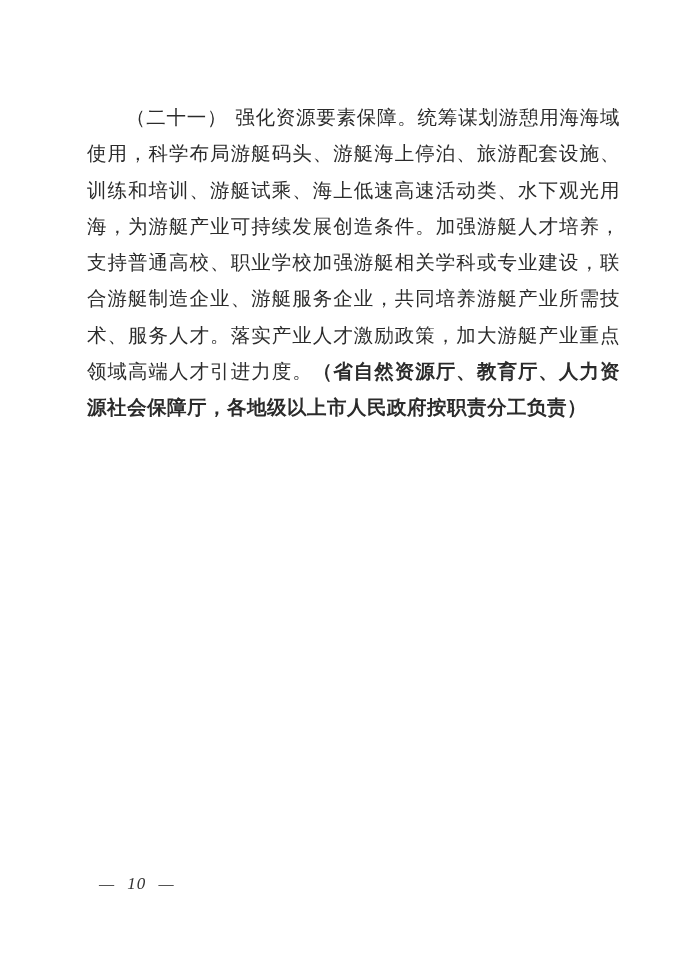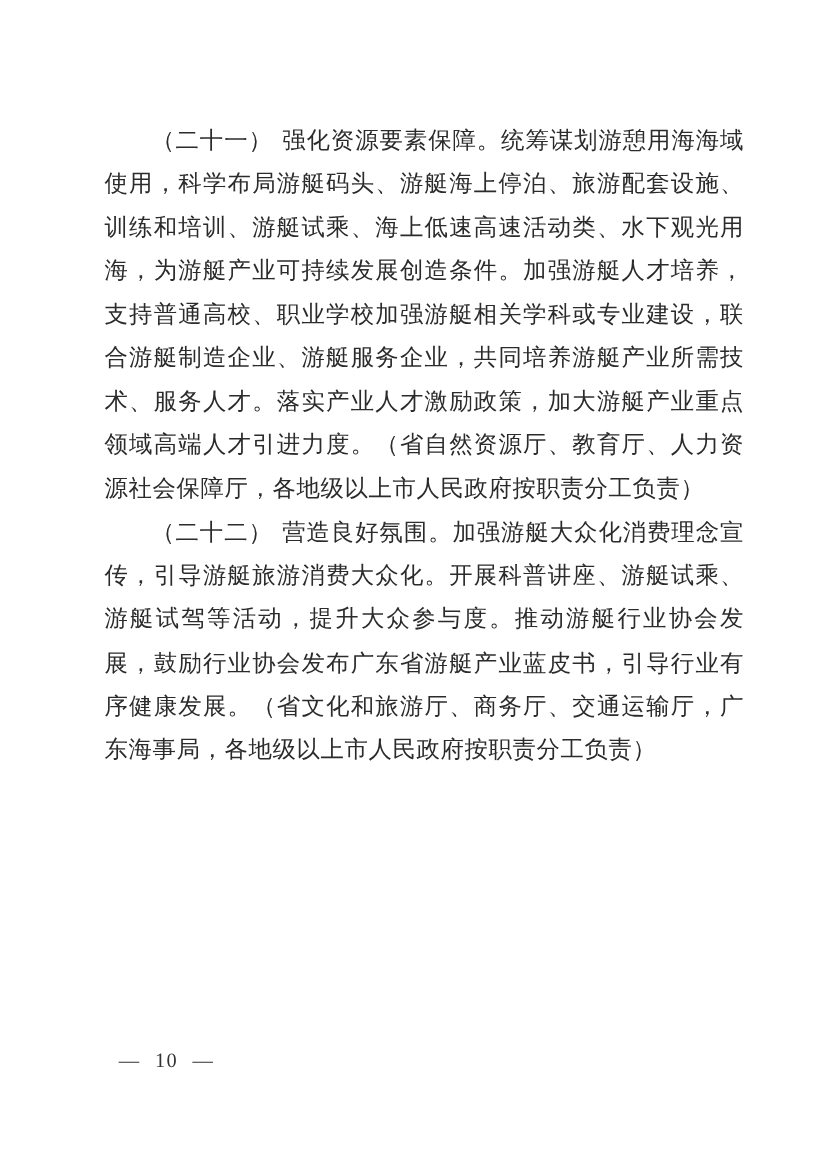--- a/index.html
+++ b/index.html
@@ -30,39 +30,39 @@
     text-indent: 2em;
     letter-spacing: 0.5px;
   }
   .clause-num {
     margin-right: 0.4em;
   }
   .clause-title {
     font-weight: normal;
   }
   .clause-resp {
-    font-weight: normal;
+    font-weight: bold;
     margin-top: 39px;
   }
   .pagenum {
     position: absolute;
     left: 99px; top: 874px;
     font-size: 17px;
     color: #333333;
     word-spacing: 7px;
     letter-spacing: 1px;
+    font-style: italic;
   }
 </style>
 </head>
 <body>
 
 <div class="page">
   <main class="content">
 
     <p class="para"><span class="clause-num">（二十一）</span><span class="clause-title">强化资源要素保障。</span><span class="clause-body">统筹谋划游憩用海海域使用，科学布局游艇码头、游艇海上停泊、旅游配套设施、训练和培训、游艇试乘、海上低速高速活动类、水下观光用海，为游艇产业可持续发展创造条件。加强游艇人才培养，支持普通高校、职业学校加强游艇相关学科或专业建设，联合游艇制造企业、游艇服务企业，共同培养游艇产业所需技术、服务人才。落实产业人才激励政策，加大游艇产业重点领域高端人才引进力度。</span><span class="clause-resp">（省自然资源厅、教育厅、人力资源社会保障厅，各地级以上市人民政府按职责分工负责）</span></p>
 
-    <p class="para"><span class="clause-num">（二十二）</span><span class="clause-title">营造良好氛围。</span><span class="clause-body">加强游艇大众化消费理念宣传，引导游艇旅游消费大众化。开展科普讲座、游艇试乘、游艇试驾等活动，提升大众参与度。推动游艇行业协会发展，鼓励行业协会发布广东省游艇产业蓝皮书，引导行业有序健康发展。</span><span class="clause-resp">（省文化和旅游厅、商务厅、交通运输厅，广东海事局，各地级以上市人民政府按职责分工负责）</span></p>
 
 
   </main>
 
   <footer class="pagenum">— 10 —</footer>
 </div>
 
 </body></html>

